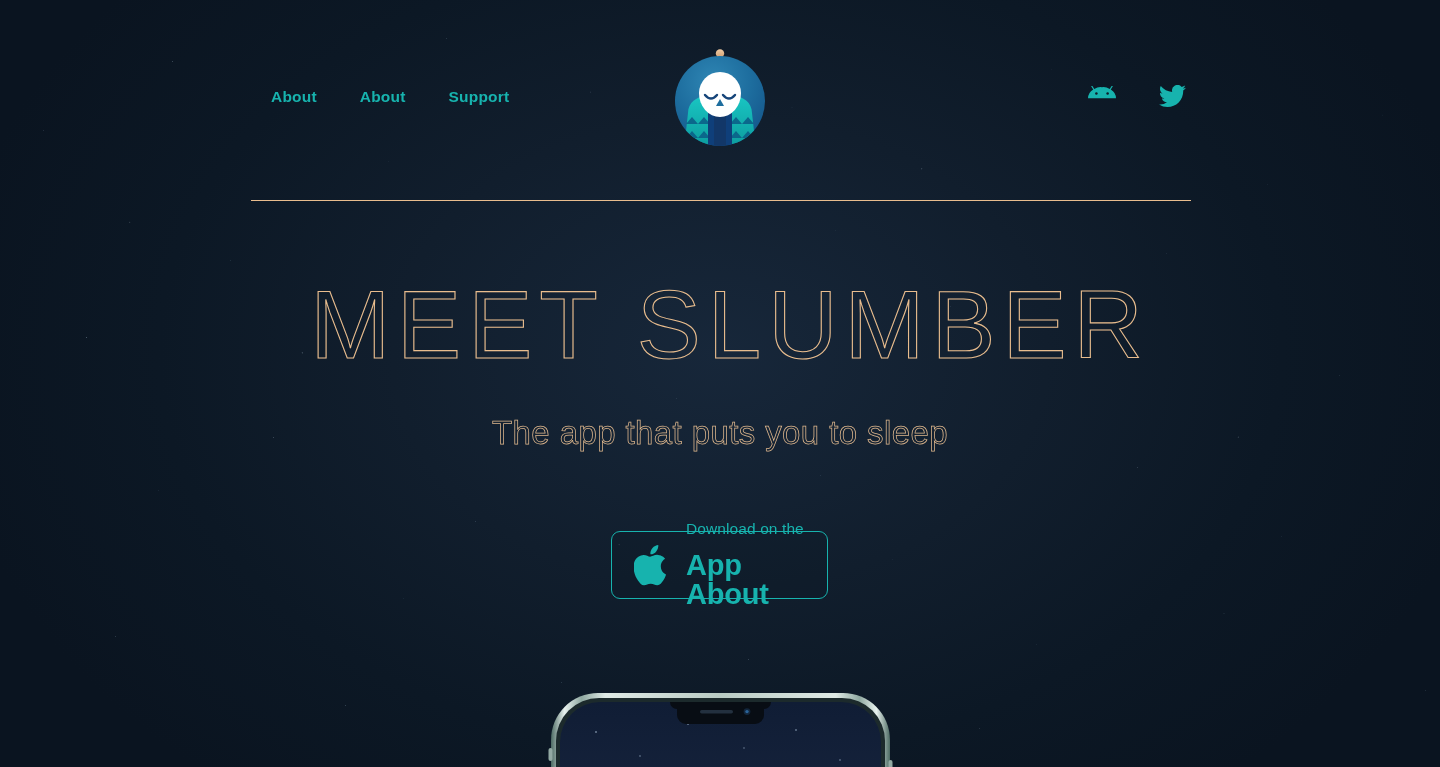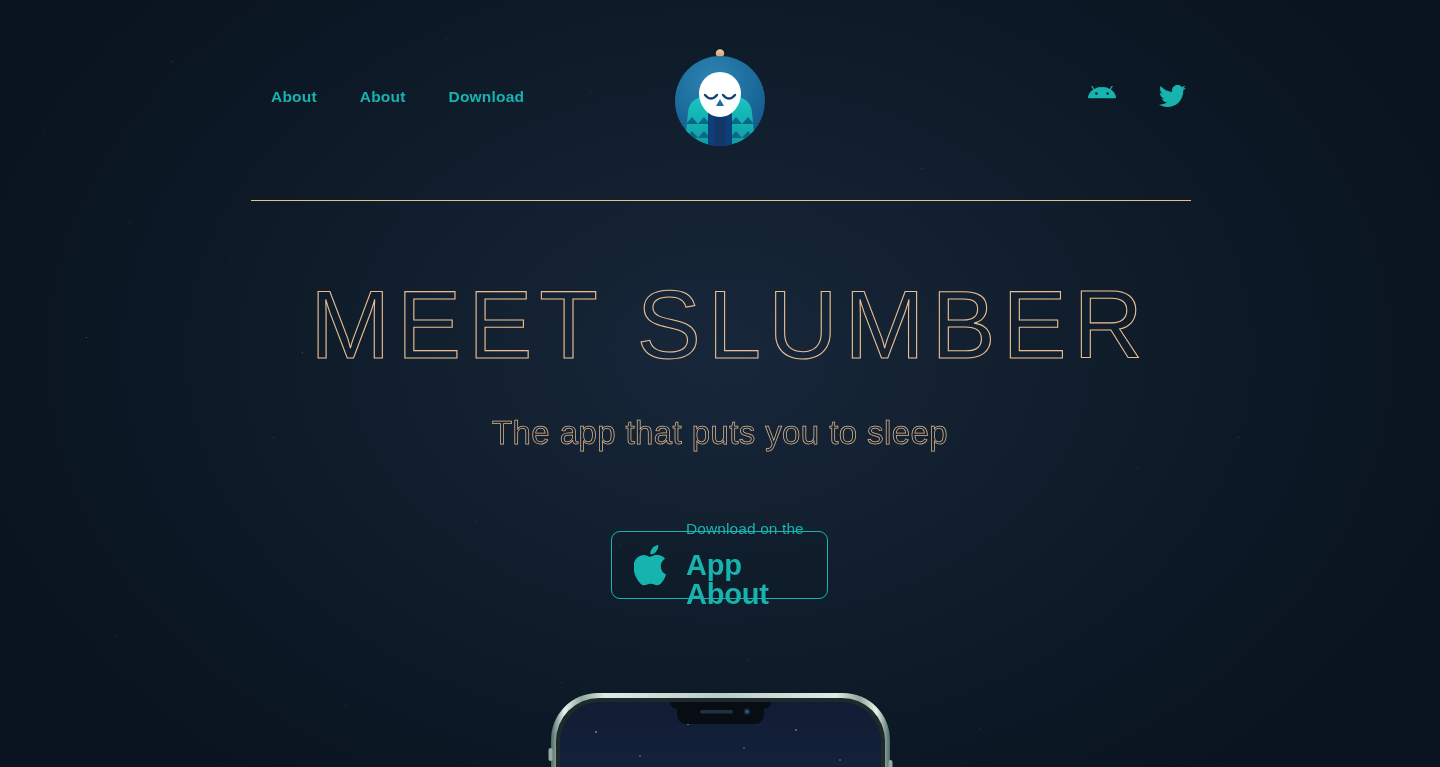--- a/index.html
+++ b/index.html
@@ -186,21 +186,21 @@
 
   <div class="stars s1"></div>
   <div class="stars s2"></div>
   <div class="stars s3"></div>
 
   <div class="header">
 
     <nav class="nav">
       <a href="#">About</a>
       <a href="#">About</a>
-      <a href="#">Download</a>
+      <a href="#">Support</a>
     </nav>
 
     <a href="#" class="logo-wrap">
       <svg width="92" height="106" viewBox="0 0 92 106">
         <defs>
           <radialGradient id="circg" cx="42%" cy="28%" r="78%">
             <stop offset="0%" stop-color="#2f86b4"></stop>
             <stop offset="55%" stop-color="#1d6d9e"></stop>
             <stop offset="100%" stop-color="#14558a"></stop>
           </radialGradient>

